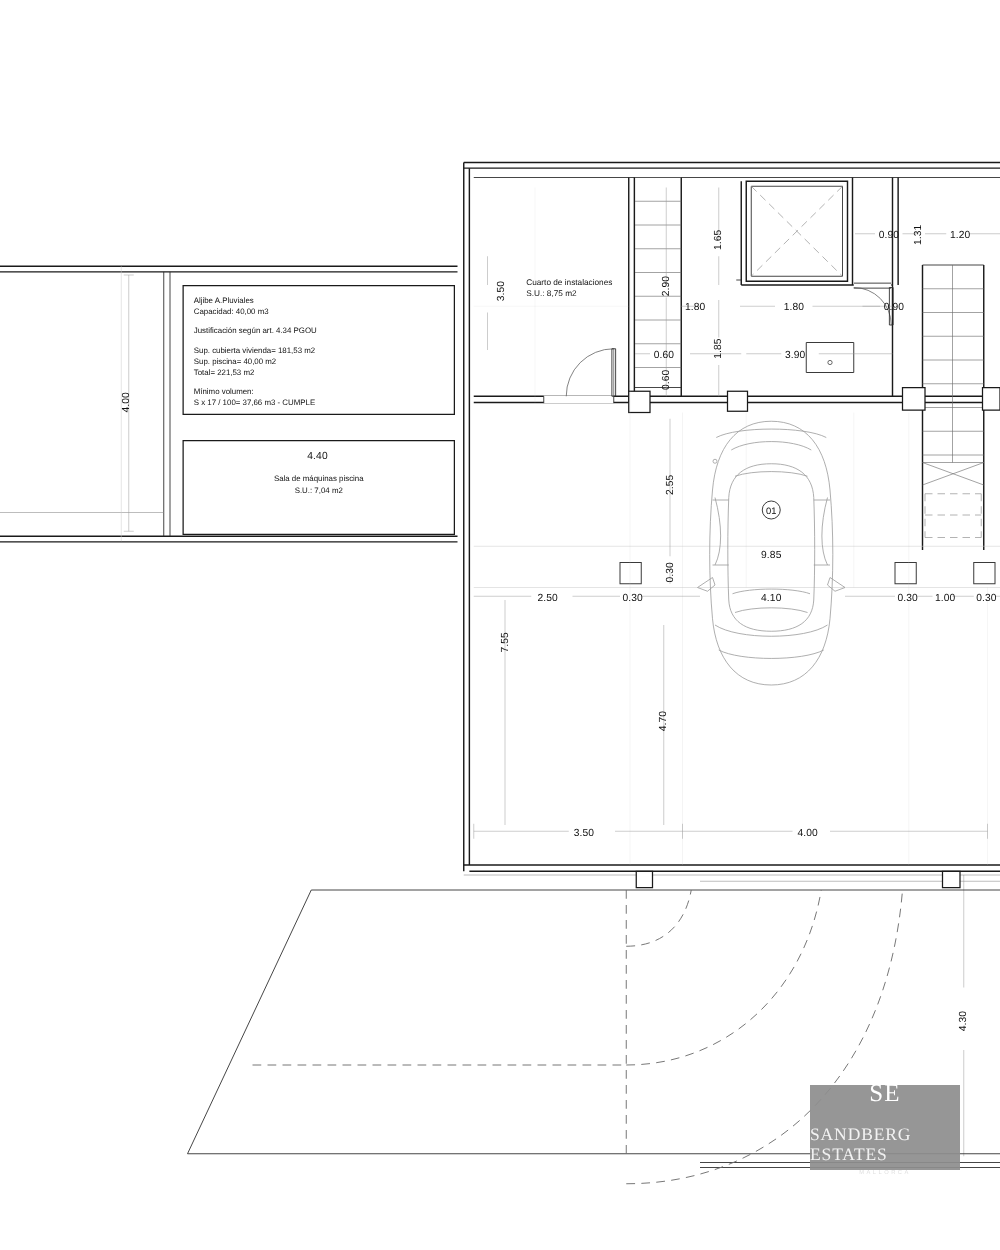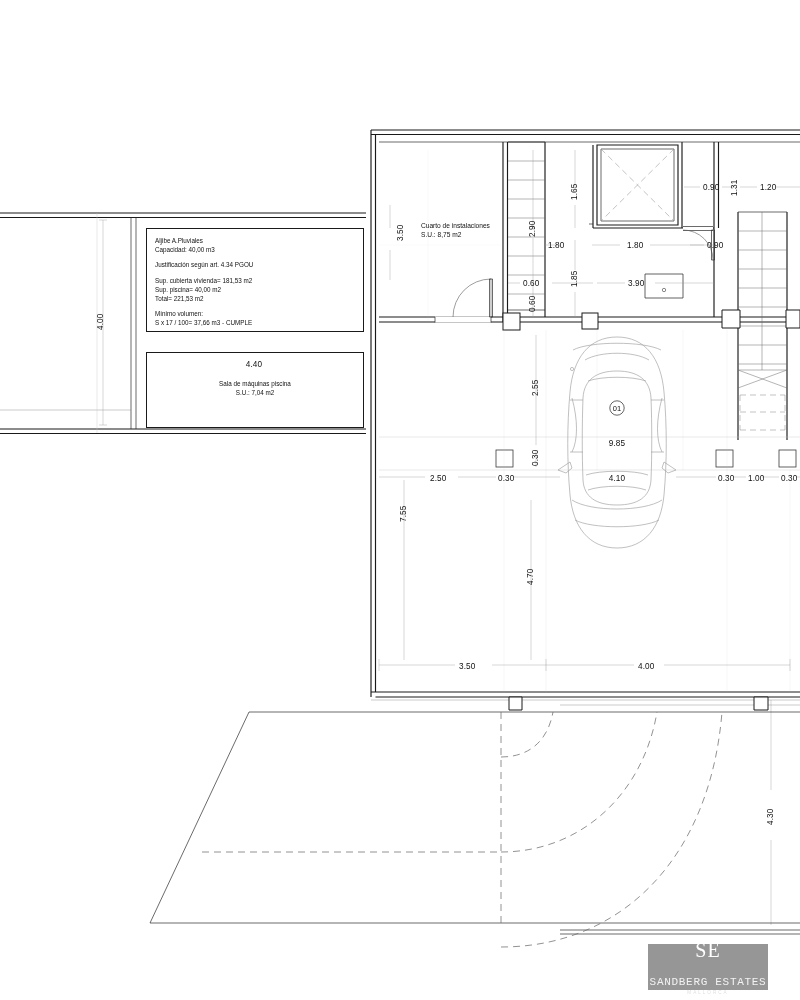--- a/index.html
+++ b/index.html
@@ -83,39 +83,39 @@
   .pool-line {
     font-family: "Liberation Sans", sans-serif;
     font-size: 6.3px;
     line-height: 9.4px;
     color: #111111;
   }
 
   
   #watermark {
     position: absolute;
-    left: 648px; top: 944px;
-    width: 120px; height: 46px;
+    left: 648px; top: 868px;
+    width: 120px; height: 68px;
     background: #8e8e8e;
     display: flex;
     flex-direction: column;
     align-items: center;
     justify-content: center;
     opacity: 0.92;
   }
   #wm-mono {
     font-family: "Liberation Serif", serif;
     font-size: 20px;
     color: #ffffff;
     line-height: 21px;
     letter-spacing: 1px;
   }
   #wm-name {
-    font-family: Liberation Mono, monospace;
-    font-size: 11px;
+    font-family: Liberation Serif, serif;
+    font-size: 14px;
     color: #f2f2f2;
     letter-spacing: 0.7px;
     margin-top: 15px;
   }
   #wm-sub {
     font-family: "Liberation Sans", sans-serif;
     font-size: 4.6px;
     color: #dcdcdc;
     letter-spacing: 2px;
     margin-top: 2px;

